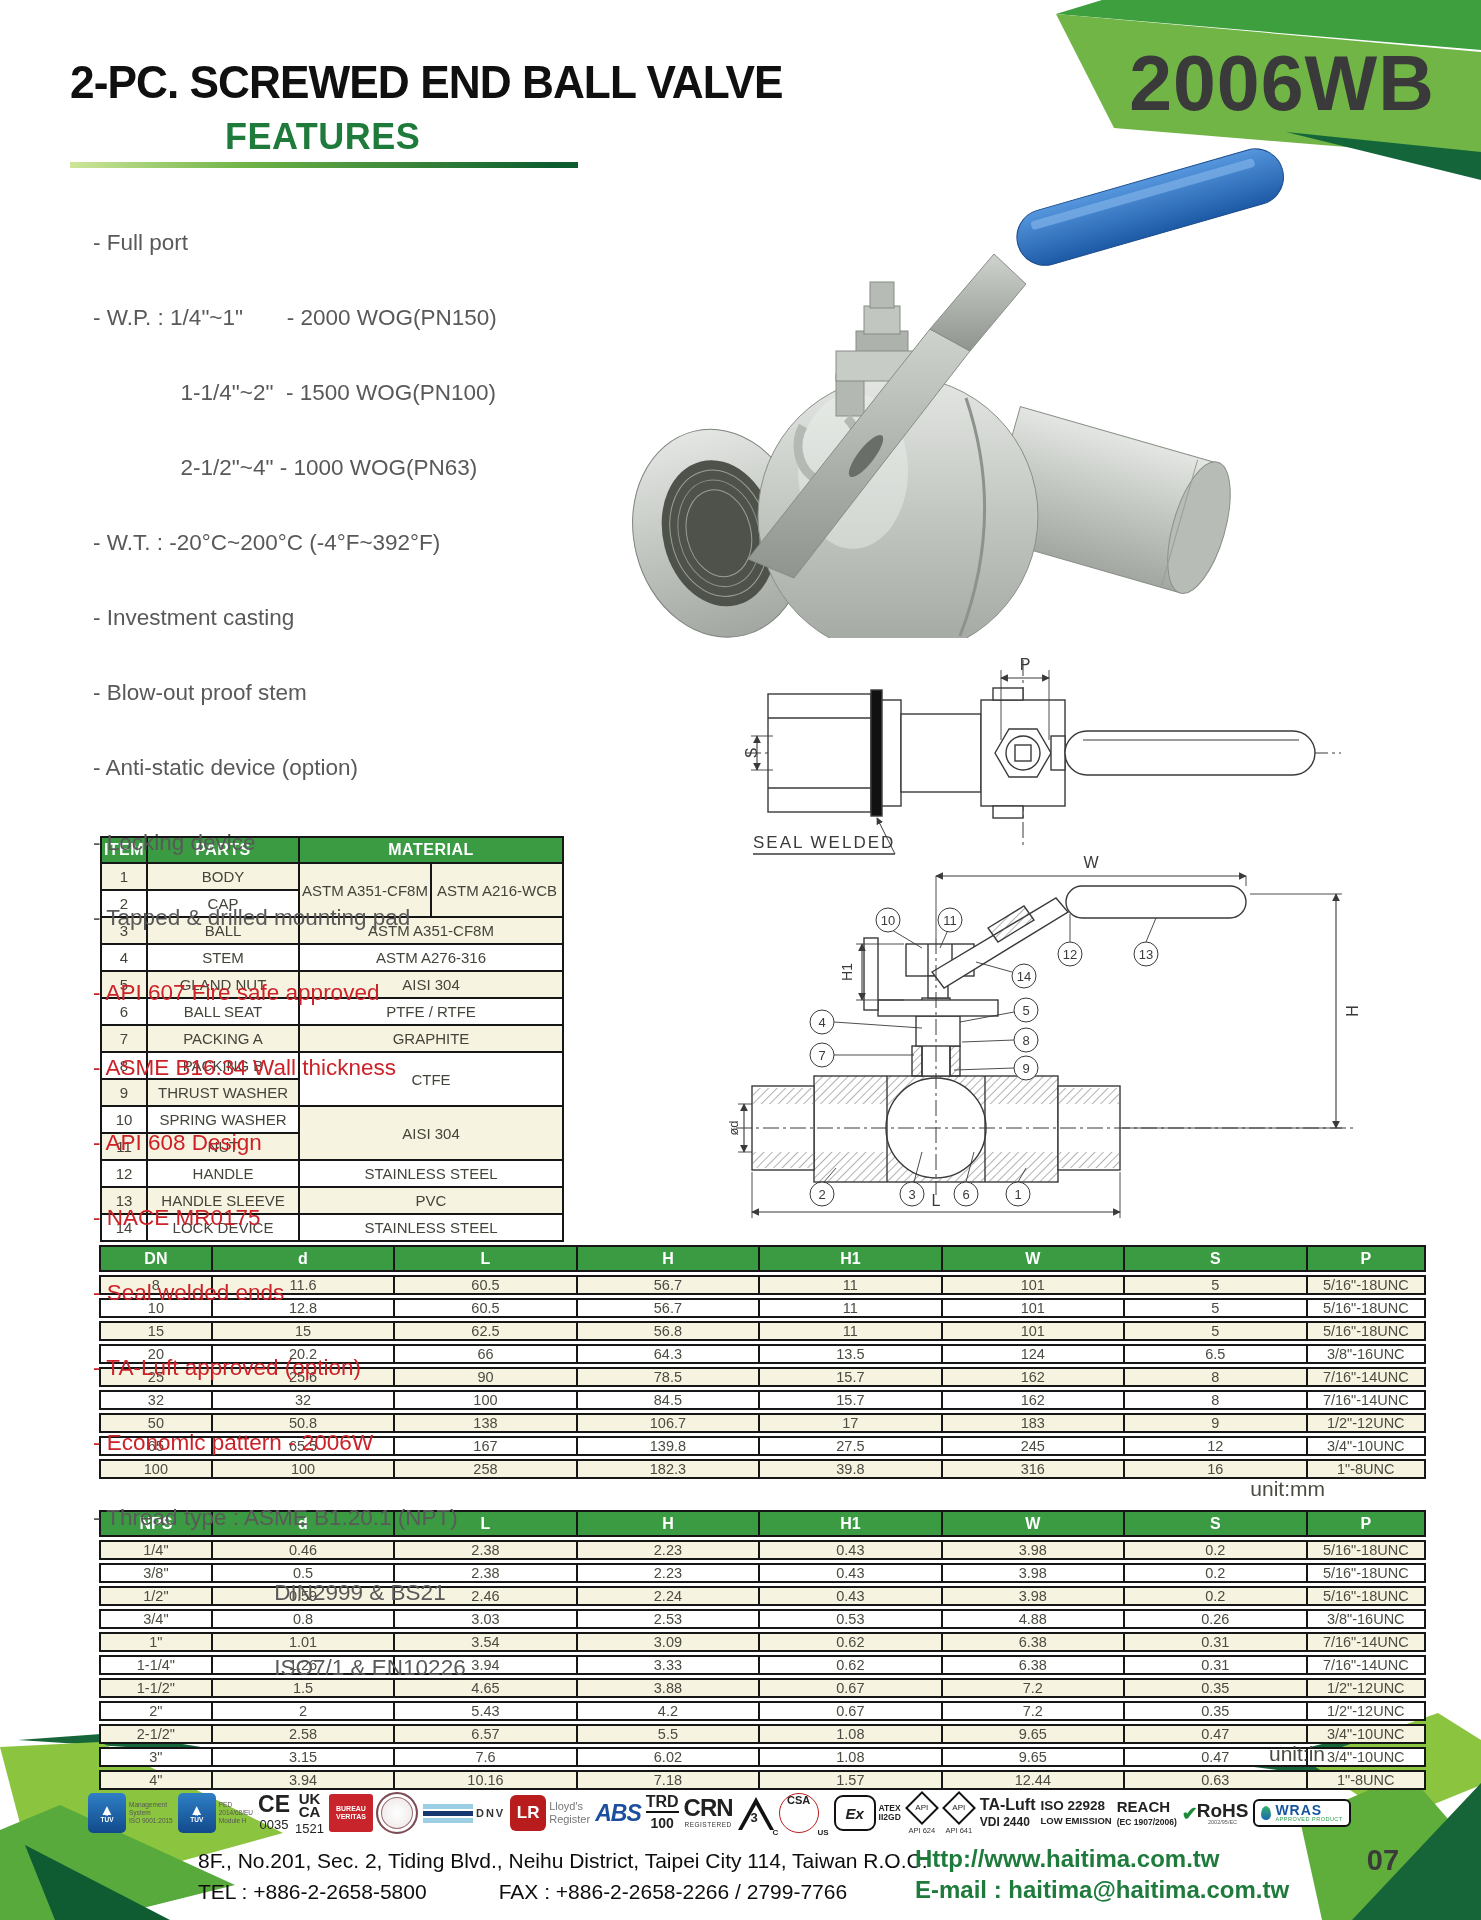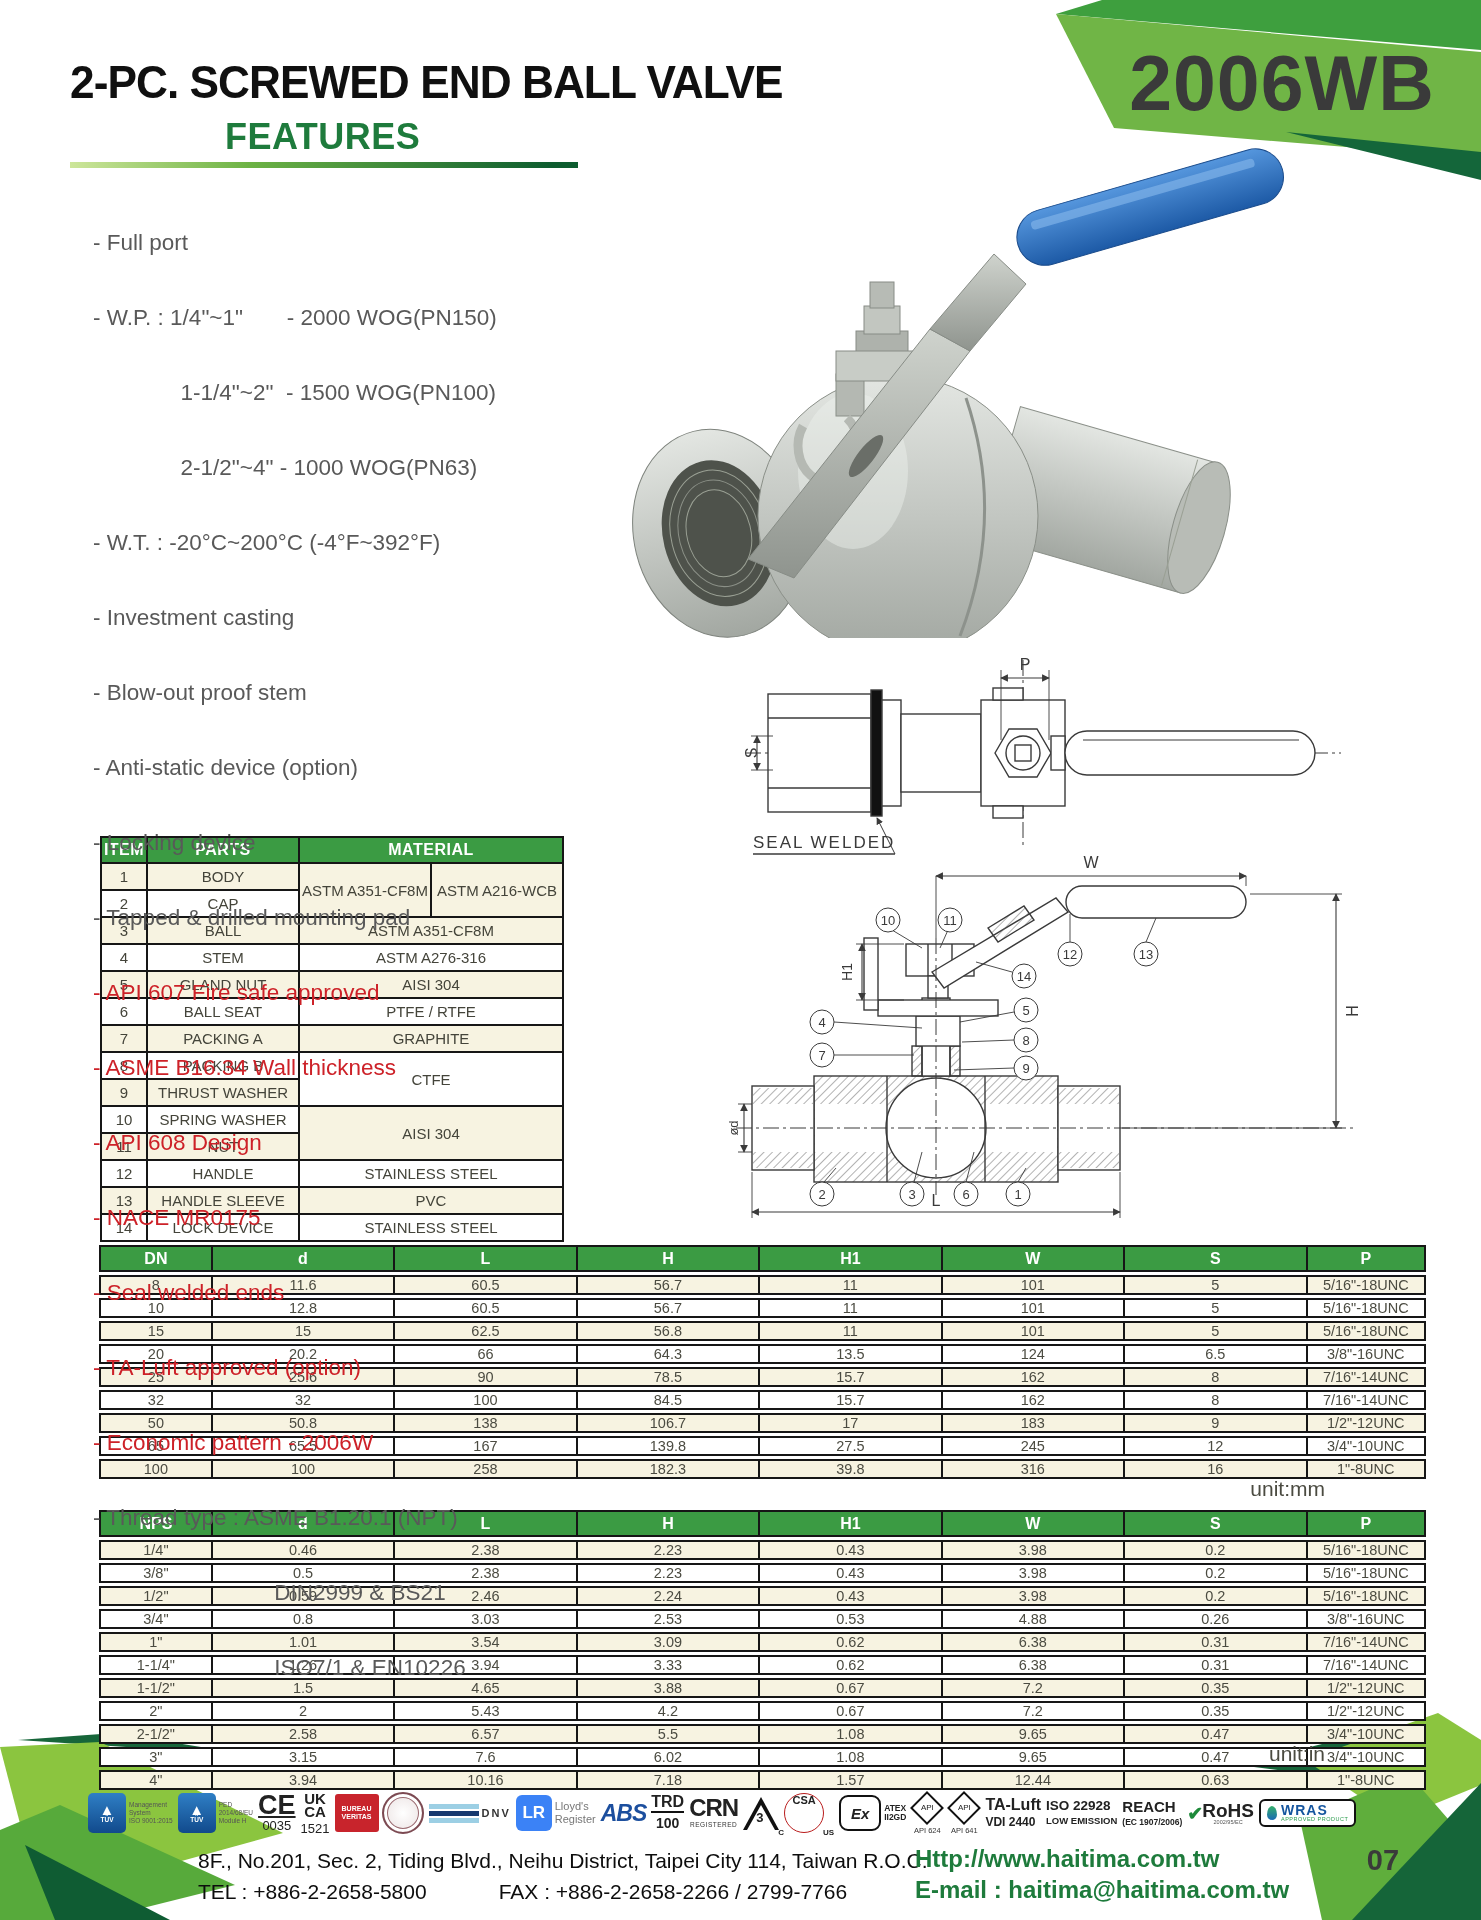--- a/index.html
+++ b/index.html
@@ -50,31 +50,31 @@
   #unit-mm{left:1125px;top:1477px;} #unit-in{left:1125px;top:1742px;}
   
   #certs{left:88px;top:1782px;width:1324px;height:62px;display:flex;align-items:center;gap:5px;z-index:2;}
   .cert{display:flex;align-items:center;gap:3px;flex:0 0 auto;color:#222;}
   .cert-col{display:flex;flex-direction:column;align-items:center;line-height:1;}
   .sub{font-size:6.5px;line-height:1.2;color:#555;white-space:pre-line;}
   .tuvbox{width:38px;height:40px;background:linear-gradient(180deg,#2f7fc5,#114a8c);border-radius:5px;
           color:#fff;display:flex;flex-direction:column;align-items:center;justify-content:center;font-weight:700;}
   .tuvbox .tri{font-size:15px;line-height:13px;}
   .tuvbox .tl{font-size:6.5px;}
-  .ce-main{font-size:27px;font-weight:700;line-height:.85;text-decoration:underline;}
+  .ce-main{font-size:23px;font-weight:700;line-height:.85;}
   .ce-sub{font-size:13px;color:#222;}
   .ukca-main{font-size:15px;font-weight:800;line-height:.9;white-space:pre-line;text-align:center;}
   .bv{width:44px;height:38px;background:#c8242c;color:#fff;font-size:7px;font-weight:700;display:flex;
       align-items:center;justify-content:center;text-align:center;border-radius:3px;white-space:pre-line;line-height:1.2;}
   .seal{width:38px;height:38px;border-radius:50%;border:2.5px solid #7c4a52;background:radial-gradient(#fff,#e8dede);
         box-shadow:inset 0 0 0 3px #fff,inset 0 0 0 4px #9a6a70;}
   .dnvbars{display:flex;flex-direction:column;gap:2px;}
   .dnvbars i{display:block;width:50px;height:5px;}
   .dnv-t{font-size:11px;font-weight:700;color:#333;letter-spacing:2px;}
-  .lr{width:36px;height:36px;background:#3b82f6;border-radius:6px;color:#fff;font-weight:700;font-size:17px;
+  .lr{width:36px;height:36px;background:#b91c1c;border-radius:6px;color:#fff;font-weight:700;font-size:17px;
       display:flex;align-items:center;justify-content:center;}
   .abs-logo{font-size:23px;font-weight:800;font-style:italic;color:#1c4f9e;letter-spacing:-1px;}
   .trd-t{font-size:16px;font-weight:800;border-bottom:2px solid #111;line-height:1.05;}
   .trd-b{font-size:14px;font-weight:800;line-height:1.1;}
   .crn-main{font-size:24px;font-weight:800;line-height:.9;letter-spacing:-1px;}
   .crn-sub{font-size:6.5px;letter-spacing:.5px;color:#333;}
   .a3{position:relative;width:36px;height:33px;}
   .a3 .t1{position:absolute;left:0;top:0;width:0;height:0;border-left:18px solid transparent;
           border-right:18px solid transparent;border-bottom:33px solid #111;}
   .a3 .t2{position:absolute;left:4px;top:8px;width:0;height:0;border-left:14px solid transparent;

